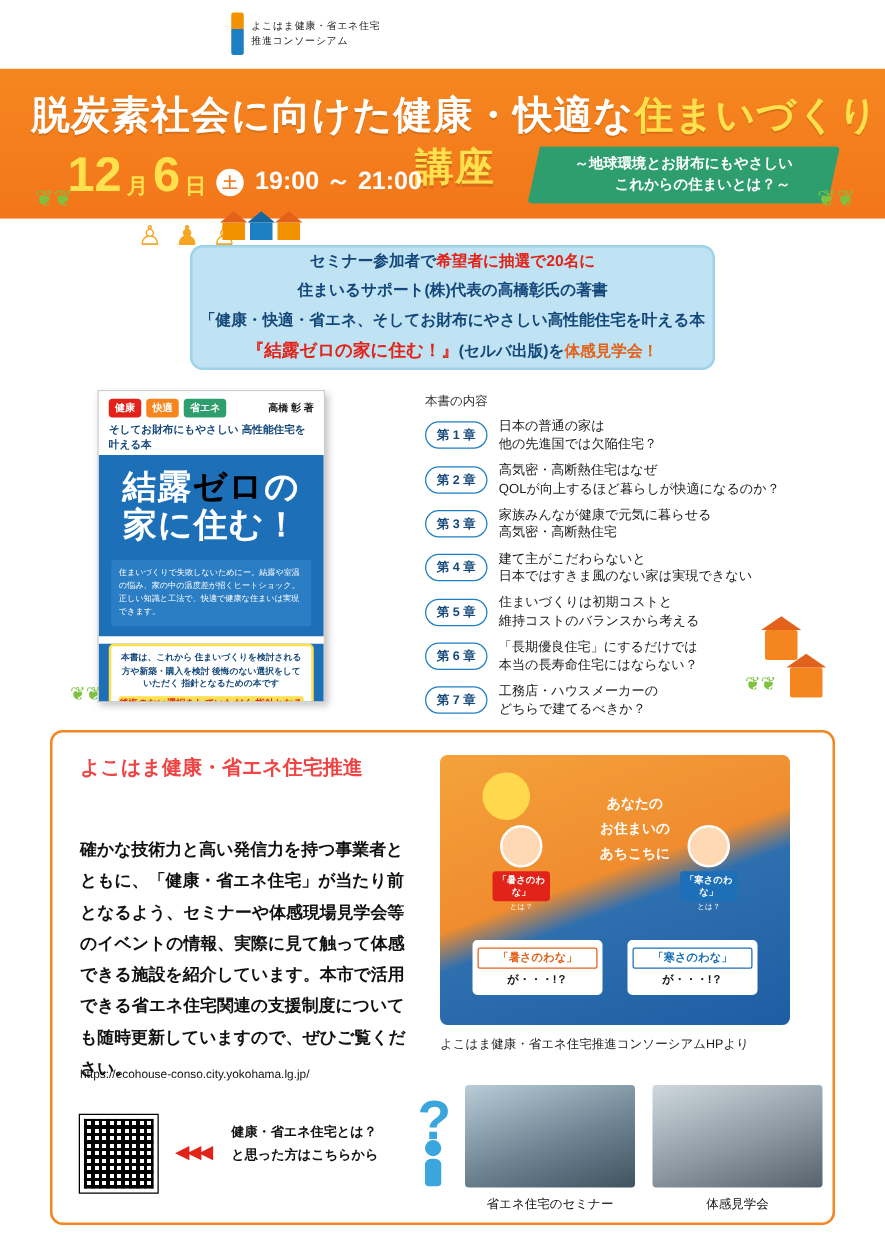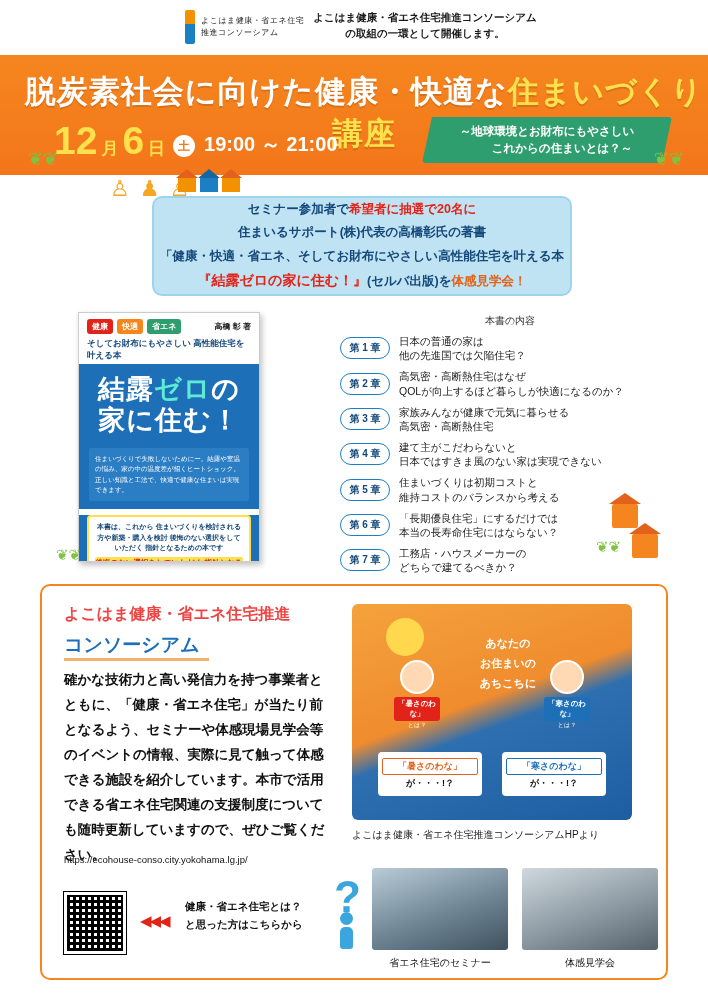--- a/index.html
+++ b/index.html
@@ -100,30 +100,30 @@
   .book-top { background:#fff; padding:6px 8px 2px; }
   .book-tags { display:flex; gap:4px; align-items:center;}
   .tag { font-size:8px; color:#fff; padding:2px 5px; border-radius:3px; font-weight:bold;}
   .tag.t1{background:#e2231a;} .tag.t2{background:#f5861f;} .tag.t3{background:#2f9e6f;}
   .book-author{ margin-left:auto; font-size:8px; color:#222; font-weight:bold;}
   .book-sub{ font-size:8.5px; color:#14487a; line-height:1.4; margin-top:4px; font-weight:bold;}
   .book-title {
     background:#1d6fb8; color:#fff; font-size:27px; font-weight:bold; text-align:center;
     padding:10px 6px 12px; line-height:1.15; letter-spacing:1px;
   }
-  .book-title .zero{ color:#5eead4; }
+  .book-title .zero{ color:#000000; }
   .book-body { background:#1d6fb8; padding:0 10px 8px; }
   .book-para { background:#2b7ec4; color:#fff; font-size:6.5px; line-height:1.6; padding:6px; border-radius:2px;}
   .book-callout { background:#ffffff; border:2px solid #ffe14d; border-radius:4px; margin:6px 8px; padding:5px 6px; }
   .book-callout .c1{ font-size:7px; color:#14487a; text-align:center; line-height:1.5; font-weight:bold;}
   .book-callout .c2{ font-size:7.5px; color:#e2231a; text-align:center; line-height:1.5; font-weight:bold; background:#ffe14d; margin-top:3px; border-radius:2px;}
 
   
   .chapters { position:absolute; top:314px; left:340px; width:340px;}
-  .chapters-head{ font-size:10px; color:#333; margin-bottom:6px;text-align:center;}
+  .chapters-head{ font-size:10px; color:#333; margin-bottom:6px;}
   .chapter-row{ display:flex; align-items:center; gap:9px; margin-bottom:7px;}
   .chapter-badge{
     flex:0 0 auto; width:50px; height:22px; border:1.5px solid #1d7fc3; border-radius:11px;
     color:#14487a; font-size:10px; font-weight:bold; display:flex;align-items:center;justify-content:center;
     background:#fff;
   }
   .chapter-text{ font-size:10.5px; color:#1a1a1a; line-height:1.35;}
 
   
   .bottom-frame{
@@ -209,21 +209,20 @@
 <div class="page">
 
   <div class="top-band">
     <div class="consortium-logo">
       <div class="logo-mark"></div>
       <div class="logo-text">
         <div>よこはま健康・省エネ住宅</div>
         <div>推進コンソーシアム</div>
       </div>
     </div>
-    <div class="consortium-note">よこはま健康・省エネ住宅推進コンソーシアムの取組の一環として開催します。</div>
   </div>
 
   <div class="banner">
     <div class="banner-title">
       <span>脱炭素社会に向けた健康・快適な</span><span class="accent">住まいづくり講座</span>
     </div>
     <div class="date-row">
       <span class="date-num">12</span>
       <span class="date-kanji">月</span>
       <span class="date-num">6</span>
@@ -333,21 +332,20 @@
       <div class="dh-red"></div>
     </div>
   <div class="deco-house dh2">
       <div class="dh-red"></div>
     </div>
   <div class="sprout s1">❦❦</div>
   <div class="sprout s2">❦❦</div>
 
   <div class="bottom-frame"></div>
   <div class="org-title">よこはま健康・省エネ住宅推進</div>
-  <div class="org-title2">コンソーシアム</div>
   <div class="org-body">確かな技術力と高い発信力を持つ事業者とともに、「健康・省エネ住宅」が当たり前となるよう、セミナーや体感現場見学会等のイベントの情報、実際に見て触って体感できる施設を紹介しています。本市で活用できる省エネ住宅関連の支援制度についても随時更新していますので、ぜひご覧ください。</div>
   <div class="org-url">https://ecohouse-conso.city.yokohama.lg.jp/</div>
   <div class="qr"></div>
   <div class="arrows">◀◀◀</div>
   <div class="qr-caption" style="white-space:pre-line">健康・省エネ住宅とは？
 と思った方はこちらから</div>
   <div class="qmark">?</div>
   <div class="person-icon">
     <div class="person-head"></div>
       <div class="person-body"></div>

